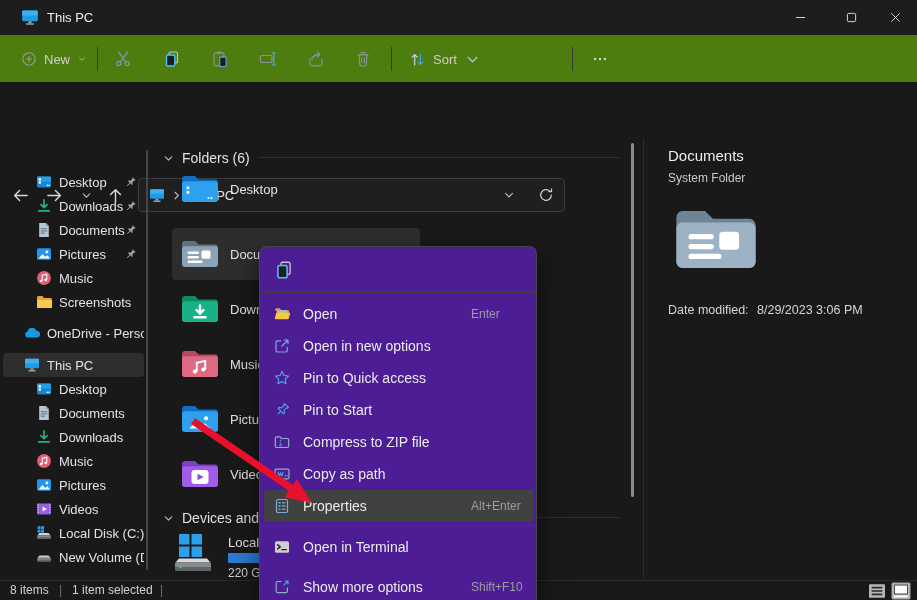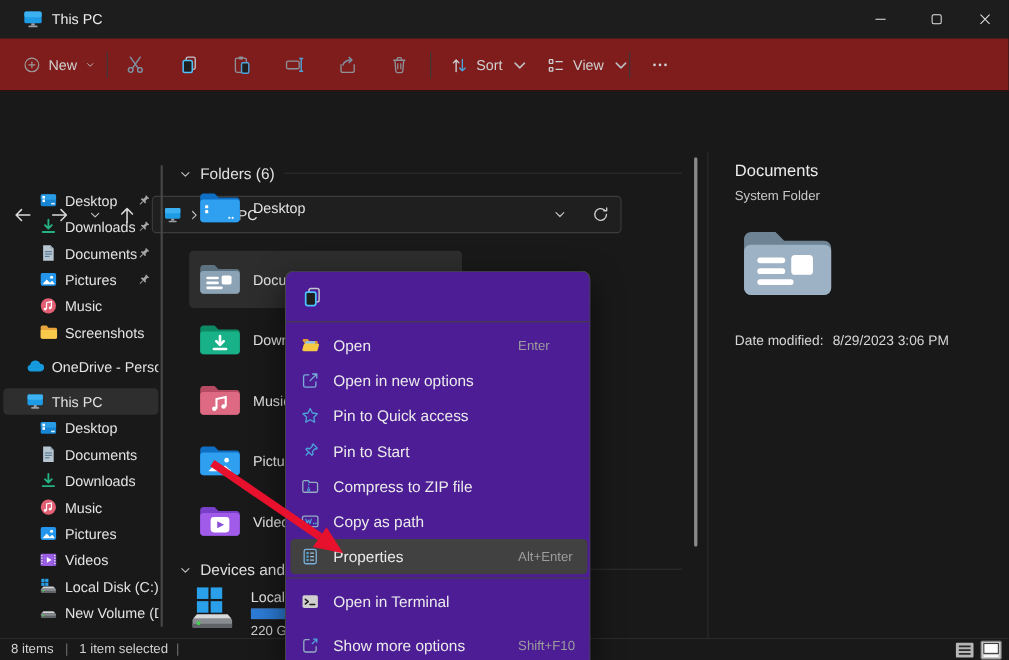--- a/index.html
+++ b/index.html
@@ -12,21 +12,21 @@
 
   
   .titlebar{position:absolute;left:0;top:0;width:917px;height:35px;background:#1d1d1d;z-index:5;}
   .app-icon{position:absolute;left:21px;top:9px;width:18px;height:17px;}
   .title-text{position:absolute;left:47px;top:10px;font-size:13px;color:#ececec;}
   .win-btn{position:absolute;top:0;height:35px;width:46px;display:flex;align-items:center;justify-content:center;}
   .win-btn .icon{width:11px;height:11px;}
   .btn-min{left:777px;} .btn-max{left:828px;} .btn-close{left:872px;}
 
   
-  .toolbar{position:absolute;left:0;top:35px;width:917px;height:48px;background:#7f1d1d;border-bottom:1px solid #111;z-index:5;}
+  .toolbar{position:absolute;left:0;top:35px;width:917px;height:48px;background:#4d7c0f;border-bottom:1px solid #111;z-index:5;}
   .tool-sep{position:absolute;top:12px;width:1px;height:24px;background:#3a3a3a;}
   .new-btn{position:absolute;left:12px;top:8px;height:32px;padding:0 9px;border-radius:4px;display:flex;align-items:center;gap:7px;}
   .new-btn .plus{width:16px;height:16px;} .chev{width:10px;height:10px;color:#9a9a9a;}
   .tb-label{font-size:13px;color:#cfcfcf;}
   .tb-btn{position:absolute;top:8px;width:40px;height:32px;border-radius:4px;display:flex;align-items:center;justify-content:center;}
   .tb-btn .icon{width:18px;height:18px;}
   .drop-btn{position:absolute;top:8px;height:32px;padding:0 10px;border-radius:4px;display:flex;align-items:center;gap:7px;}
   .drop-btn .icon{width:17px;height:17px;}
 
   
@@ -214,37 +214,20 @@
       </div>
     <div class="tool-sep" style="left:391px"></div>
     <div class="drop-btn" style="left:399px">
       <span class="icon">
           <svg viewBox="0 0 18 18">
             <path d="M6 14.8v-11M3.3 6.5L6 3.8l2.7 2.7" fill="none" stroke="#cfd3d6" stroke-width="1.3" stroke-linecap="round" stroke-linejoin="round"></path>
             <path d="M12 3.2v11M9.3 11.5L12 14.2l2.7-2.7" fill="none" stroke="#4da3d9" stroke-width="1.3" stroke-linecap="round" stroke-linejoin="round"></path>
           </svg>
         </span>
       <span class="tb-label">Sort</span>
-      <span class="icon chev">
-          <svg viewBox="0 0 18 18">
-            <path d="M4.5 6.8L9 11.3l4.5-4.5" fill="none" stroke="#bdbdbd" stroke-width="1.5" stroke-linecap="round" stroke-linejoin="round"></path>
-          </svg>
-        </span>
-    </div>
-    <div class="drop-btn" style="left:487px">
-      <span class="icon">
-          <svg viewBox="0 0 18 18">
-            <g fill="none" stroke="#cfd3d6" stroke-width="1.2">
-              <rect x="2.5" y="3.5" width="3.4" height="3.4" rx=".6"></rect>
-              <rect x="2.5" y="11" width="3.4" height="3.4" rx=".6"></rect>
-              <path d="M8.5 5.2h7M8.5 12.7h7"></path>
-            </g>
-          </svg>
-        </span>
-      <span class="tb-label">View</span>
       <span class="icon chev">
           <svg viewBox="0 0 18 18">
             <path d="M4.5 6.8L9 11.3l4.5-4.5" fill="none" stroke="#bdbdbd" stroke-width="1.5" stroke-linecap="round" stroke-linejoin="round"></path>
           </svg>
         </span>
     </div>
     <div class="tool-sep" style="left:572px"></div>
     <div class="tb-btn" style="left:580px">
       <span class="icon">
           <svg viewBox="0 0 18 18">

